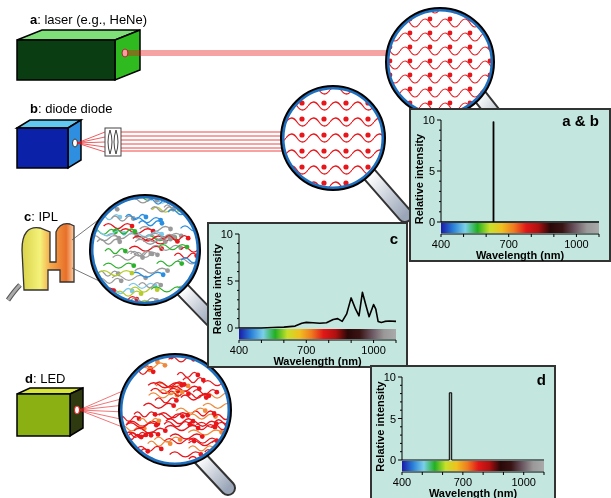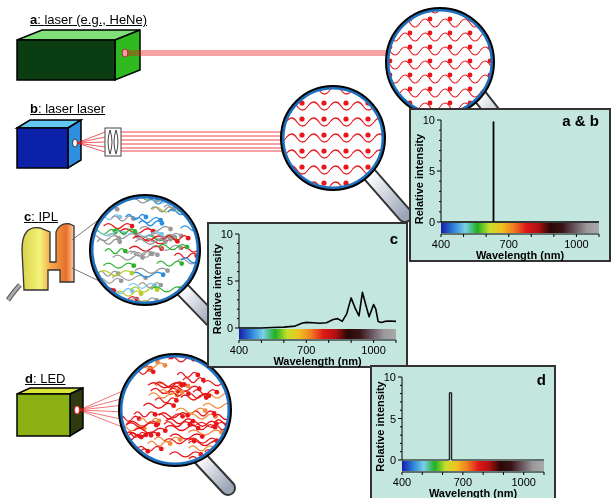--- a/index.html
+++ b/index.html
@@ -1,28 +1,28 @@
 <!DOCTYPE html>
 <html><head>
 <meta charset="utf-8">
 <style>
   html,body{margin:0;padding:0;background:#fff;}
   body{width:611px;height:498px;position:relative;overflow:hidden;font-family:"Liberation Sans",sans-serif;}
-  .lbl{position:absolute;font-size:13px;color:#000;text-decoration:underline;}
+  .lbl{position:absolute;font-size:13px;color:#000;}
   .lbl b{font-weight:bold;}
   svg{position:absolute;left:0;top:0;}
   .panel{position:absolute;background:#c3e6de;border:2px solid #333;box-sizing:border-box;}
   .panel-title{position:absolute;font-weight:bold;font-size:15px;}
   .ax-text{font-family:"Liberation Sans",sans-serif;}
 </style>
 </head>
 <body>
 
 <div class="lbl" style="left:30px;top:12px;"><b>a</b>: <span>laser (e.g., HeNe)</span></div>
-<div class="lbl" style="left:30px;top:101px;"><b>b</b>: <span>laser laser</span></div>
+<div class="lbl" style="left:30px;top:101px;"><b>b</b>: <span>diode diode</span></div>
 <div class="lbl" style="left:24px;top:209px;"><b>c</b>: <span>IPL</span></div>
 <div class="lbl" style="left:25px;top:371px;"><b>d</b>: <span>LED</span></div>
 
 <svg width="611" height="498" viewBox="0 0 611 498">
   <defs>
     <clipPath id="clipA">
         <circle cx="440" cy="62" r="52"></circle>
       </clipPath>
     <clipPath id="clipB">
         <circle cx="333" cy="138" r="50"></circle>

